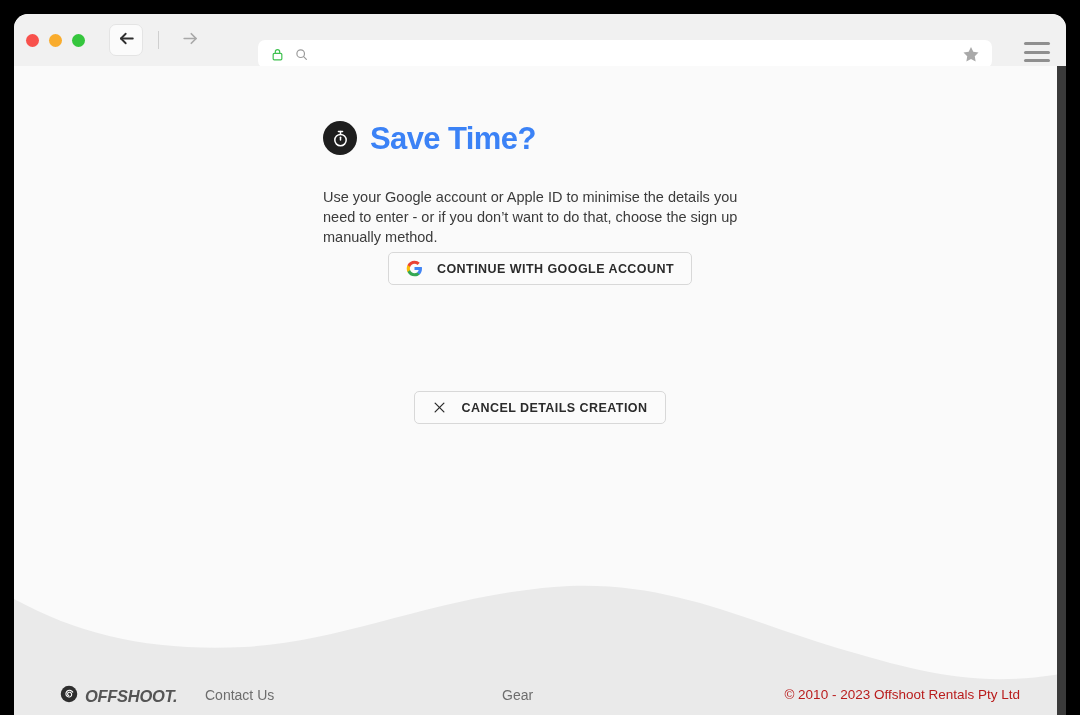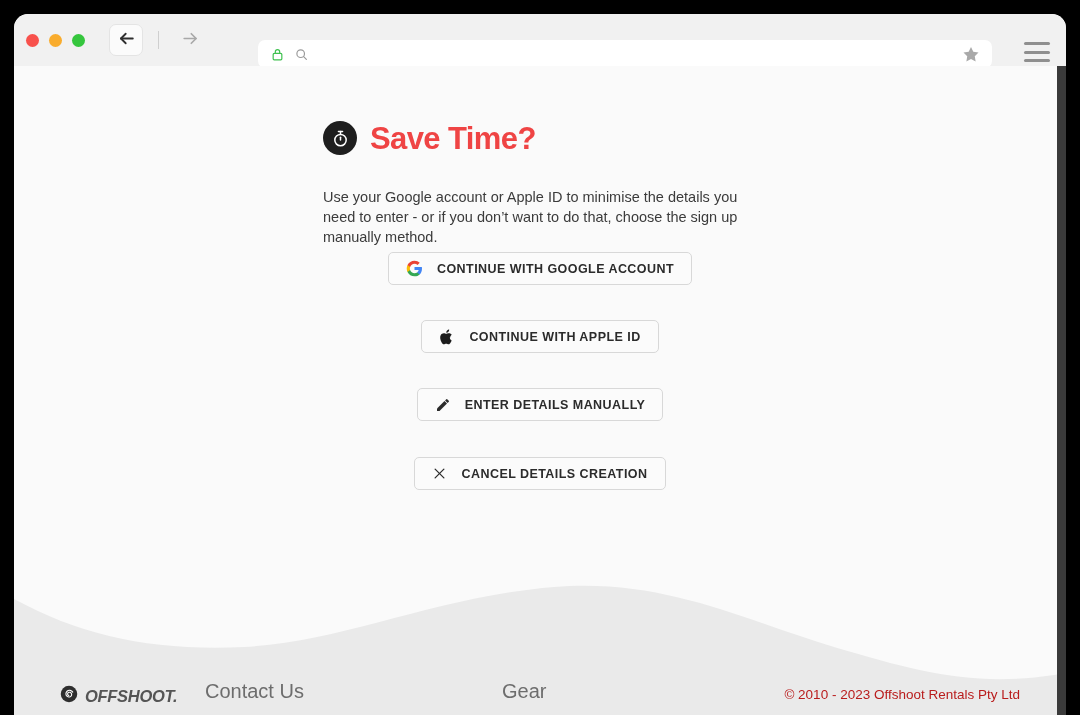--- a/index.html
+++ b/index.html
@@ -142,21 +142,21 @@
     border-radius: 50%;
     background: #1e1e1e;
     display: flex;
     align-items: center;
     justify-content: center;
     flex: 0 0 auto;
   }
   .title-text {
     font-size: 31px;
     font-weight: bold;
-    color: #ef4444;
+    color: #3b82f6;
     letter-spacing: -0.6px;
     line-height: 1;
   }
   .blurb {
     margin-top: 32px;
     width: 434px;
     font-size: 14.5px;
     line-height: 20px;
     color: #3b3b3b;
   }
@@ -218,21 +218,21 @@
   .brand-name {
     font-size: 16.5px;
     font-weight: bold;
     font-style: italic;
     letter-spacing: -0.3px;
     color: #555555;
   }
   .foot-link {
     position: absolute;
     bottom: 12px;
-    font-size: 20px;
+    font-size: 14px;
     color: #6d6d6d;
     cursor: pointer;
   }
   .foot-link.contact { left: 191px; }
   .foot-link.gear    { left: 488px; }
   .copyright {
     position: absolute;
     right: 46px;
     bottom: 13px;
     font-size: 13.5px;
@@ -343,45 +343,23 @@
               <path fill="#FBBC05" d="M11.6 28c-.4-1.3-.7-2.6-.7-4s.3-2.7.7-4v-5.8H4.3A22 22 0 0 0 2 24c0 3.5.8 6.9 2.3 9.8l7.3-5.8z"></path>
               <path fill="#EA4335" d="M24 10.8c3.3 0 6.2 1.1 8.5 3.3l6.3-6.3C35 4.2 30 2 24 2 15.4 2 7.9 6.9 4.3 14.2l7.3 5.8C13.3 14.7 18.2 10.8 24 10.8z"></path>
             </svg>
           </span>
           <span>CONTINUE WITH GOOGLE ACCOUNT</span>
         </div>
       </div>
 
       <div class="gap-google-apple"></div>
 
-      <div class="btn-wrap">
-        <div class="btn">
-          <span class="ico">
-            <svg width="16" height="18" viewBox="0 0 24 28" fill="#1c1c1c">
-              <path d="M16.9 14.9c0-3 2.4-4.4 2.5-4.5-1.4-2-3.5-2.3-4.2-2.3-1.8-.2-3.5 1-4.4 1-.9 0-2.3-1-3.8-1C5.1 8.1 3.3 9.2 2.3 11c-2 3.5-.5 8.7 1.4 11.5.9 1.4 2 3 3.5 2.9 1.4-.1 1.9-.9 3.6-.9s2.1.9 3.6.9c1.5 0 2.4-1.4 3.3-2.8 1-1.6 1.5-3.2 1.5-3.3-.1 0-2.9-1.1-2.9-4.4z"></path>
-              <path d="M14.2 5.9c.8-1 1.3-2.3 1.2-3.7-1.1 0-2.5.8-3.3 1.7-.7.8-1.4 2.2-1.2 3.5 1.3.1 2.5-.6 3.3-1.5z"></path>
-            </svg>
-          </span>
-          <span>CONTINUE WITH APPLE ID</span>
-        </div>
-      </div>
 
       <div class="gap-apple-manual"></div>
 
-      <div class="btn-wrap">
-        <div class="btn">
-          <span class="ico">
-            <svg width="16" height="16" viewBox="0 0 24 24" fill="#2b2b2b">
-              <path d="M3 17.2V21h3.8L18 9.8 14.2 6 3 17.2z"></path>
-              <path d="M20.7 7.1a1 1 0 0 0 0-1.4l-2.4-2.4a1 1 0 0 0-1.4 0l-1.8 1.8L18.9 8.9l1.8-1.8z"></path>
-            </svg>
-          </span>
-          <span>ENTER DETAILS MANUALLY</span>
-        </div>
-      </div>
 
       <div class="gap-manual-cancel"></div>
 
       <div class="btn-wrap">
         <div class="btn">
           <span class="ico">
             <svg width="15" height="15" viewBox="0 0 24 24" fill="none" stroke="#2b2b2b" stroke-width="2.1" stroke-linecap="round">
               <line x1="5" y1="5" x2="19" y2="19"></line>
                 <line x1="19" y1="5" x2="5" y2="19"></line>
             </svg>

